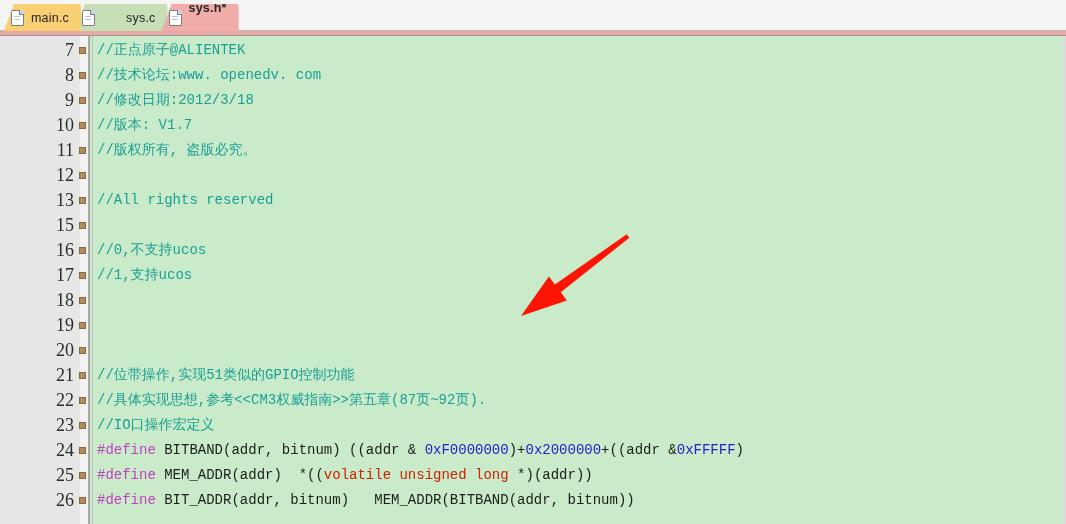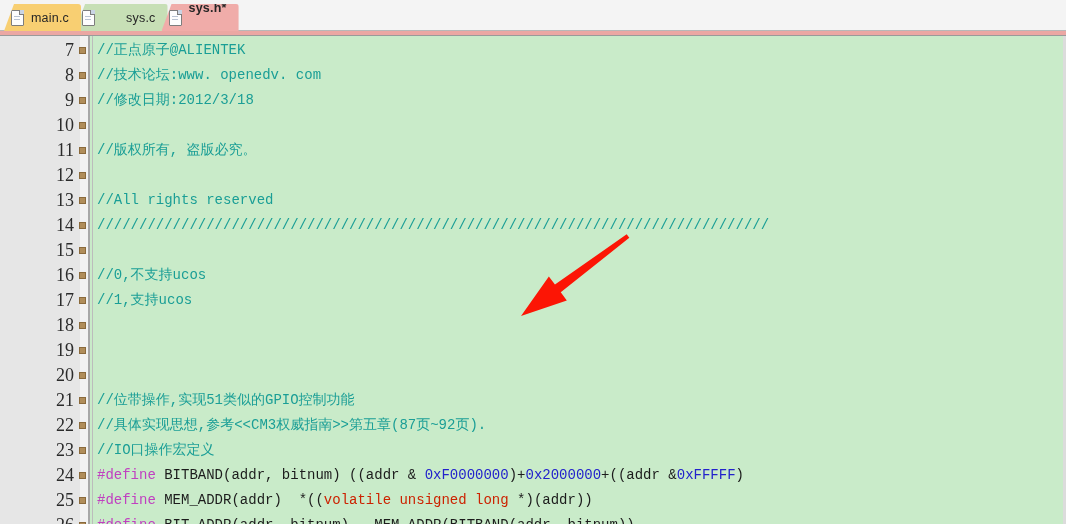--- a/index.html
+++ b/index.html
@@ -152,25 +152,24 @@
   <div class="editor">
     <div class="gutter"></div>
     <div class="gutter-marks"></div>
     <div class="gutter-rule"></div>
     <div class="gutter-rule2"></div>
 
     <div class="lines" id="lines">
         <div class="row"><span class="lno">7</span><span class="marker"></span><span class="code"><span class="cmt">//正点原子@ALIENTEK</span></span></div>
         <div class="row"><span class="lno">8</span><span class="marker"></span><span class="code"><span class="cmt">//技术论坛:www. openedv. com</span></span></div>
         <div class="row"><span class="lno">9</span><span class="marker"></span><span class="code"><span class="cmt">//修改日期:2012/3/18</span></span></div>
-        <div class="row"><span class="lno">10</span><span class="marker"></span></div>
+        <div class="row"><span class="lno">10</span><span class="marker"></span><span class="code"><span class="cmt">//版本: V1.7</span></span></div>
         <div class="row"><span class="lno">11</span><span class="marker"></span><span class="code"><span class="cmt">//版权所有, 盗版必究。</span></span></div>
         <div class="row"><span class="lno">12</span><span class="marker"></span></div>
         <div class="row"><span class="lno">13</span><span class="marker"></span><span class="code"><span class="cmt">//All rights reserved</span></span></div>
-        <div class="row"><span class="lno">14</span><span class="marker"></span><span class="code"><span class="cmt">////////////////////////////////////////////////////////////////////////////////</span></span></div>
         <div class="row"><span class="lno">15</span><span class="marker"></span><span class="code"></span></div>
         <div class="row"><span class="lno">16</span><span class="marker"></span><span class="code"><span class="cmt">//0,不支持ucos</span></span></div>
         <div class="row"><span class="lno">17</span><span class="marker"></span><span class="code"><span class="cmt">//1,支持ucos</span></span></div>
         <div class="row"><span class="lno">18</span><span class="marker"></span></div>
         <div class="row"><span class="lno">19</span><span class="marker"></span><span class="code"></span></div>
         <div class="row"><span class="lno">20</span><span class="marker"></span><span class="code"></span></div>
         <div class="row"><span class="lno">21</span><span class="marker"></span><span class="code"><span class="cmt">//位带操作,实现51类似的GPIO控制功能</span></span></div>
         <div class="row"><span class="lno">22</span><span class="marker"></span><span class="code"><span class="cmt">//具体实现思想,参考&lt;&lt;CM3权威指南&gt;&gt;第五章(87页~92页).</span></span></div>
         <div class="row"><span class="lno">23</span><span class="marker"></span><span class="code"><span class="cmt">//IO口操作宏定义</span></span></div>
         <div class="row"><span class="lno">24</span><span class="marker"></span><span class="code"><span class="pre">#define</span><span class="id"> BITBAND(addr, bitnum) ((addr &amp; </span><span class="num">0xF0000000</span><span class="id">)+</span><span class="num">0x2000000</span><span class="id">+((addr &amp;</span><span class="num">0xFFFFF</span><span class="id">)</span></span></div>

